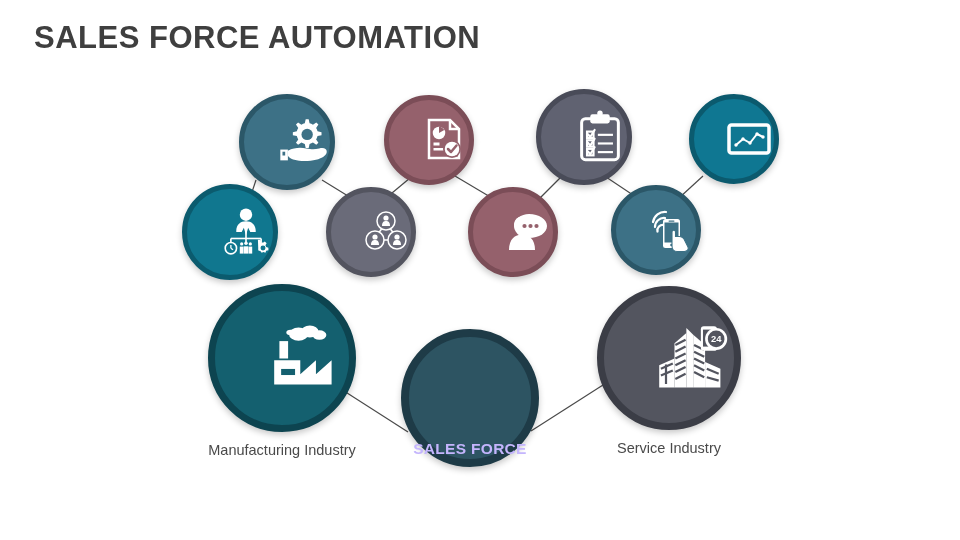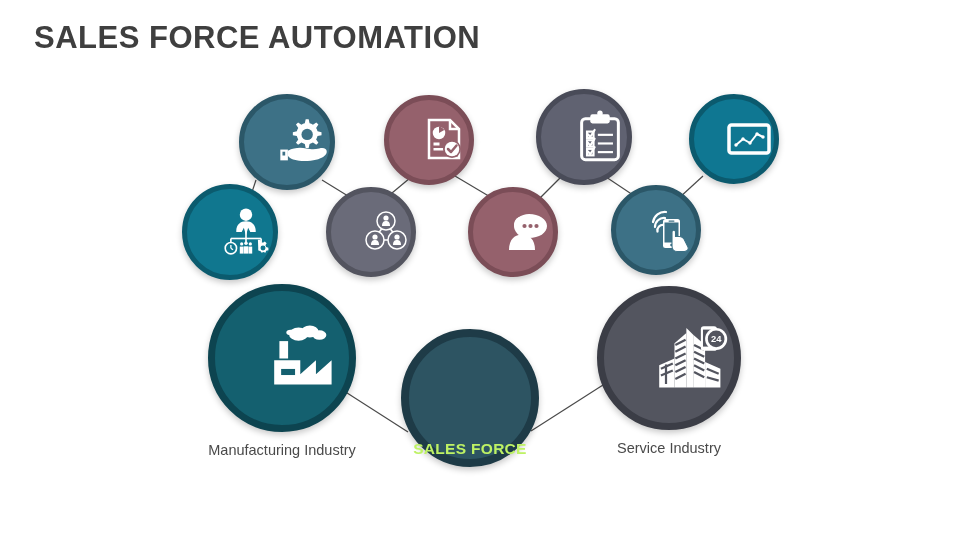--- a/index.html
+++ b/index.html
@@ -281,19 +281,19 @@
             <polyline points="24,62 38,50 52,58 66,40 78,46" fill="none" stroke="#ffffff" stroke-width="4" stroke-linecap="round" stroke-linejoin="round"></polyline>
             <circle cx="24" cy="62" r="3.4"></circle>
             <circle cx="38" cy="50" r="3.4"></circle>
             <circle cx="52" cy="58" r="3.4"></circle>
             <circle cx="66" cy="40" r="3.4"></circle>
             <circle cx="78" cy="46" r="3.4"></circle>
           </svg>
         </span>
       </div>
       <div class="node" style="left: 401px; top: 329px; width: 138px; height: 138px; background: rgb(45, 84, 98); border: 8px solid rgb(30, 59, 71); flex-direction: column;">
-        <div class="center-label" style="color: #bef264;">
+        <div class="center-label" style="color: #c4b5fd;">
           <div>SALES FORCE</div>
         </div>
       </div>
     </div>
 
 </div>
 
 </body></html>

